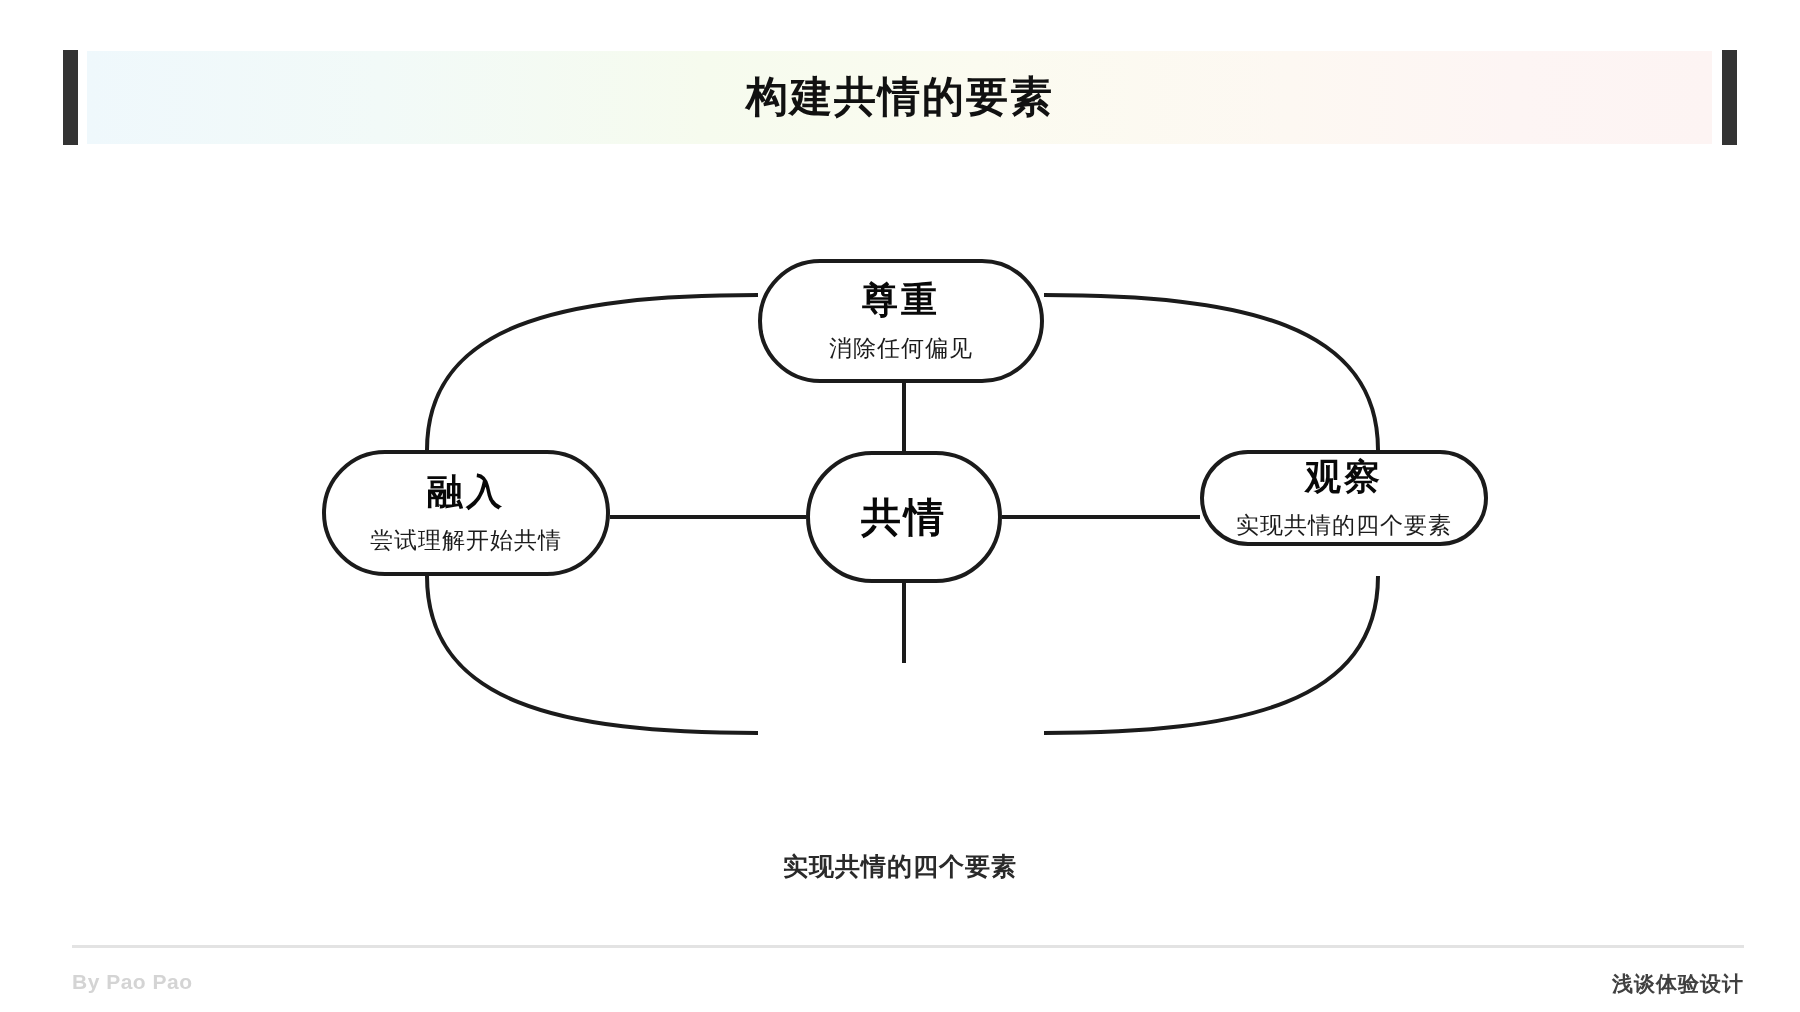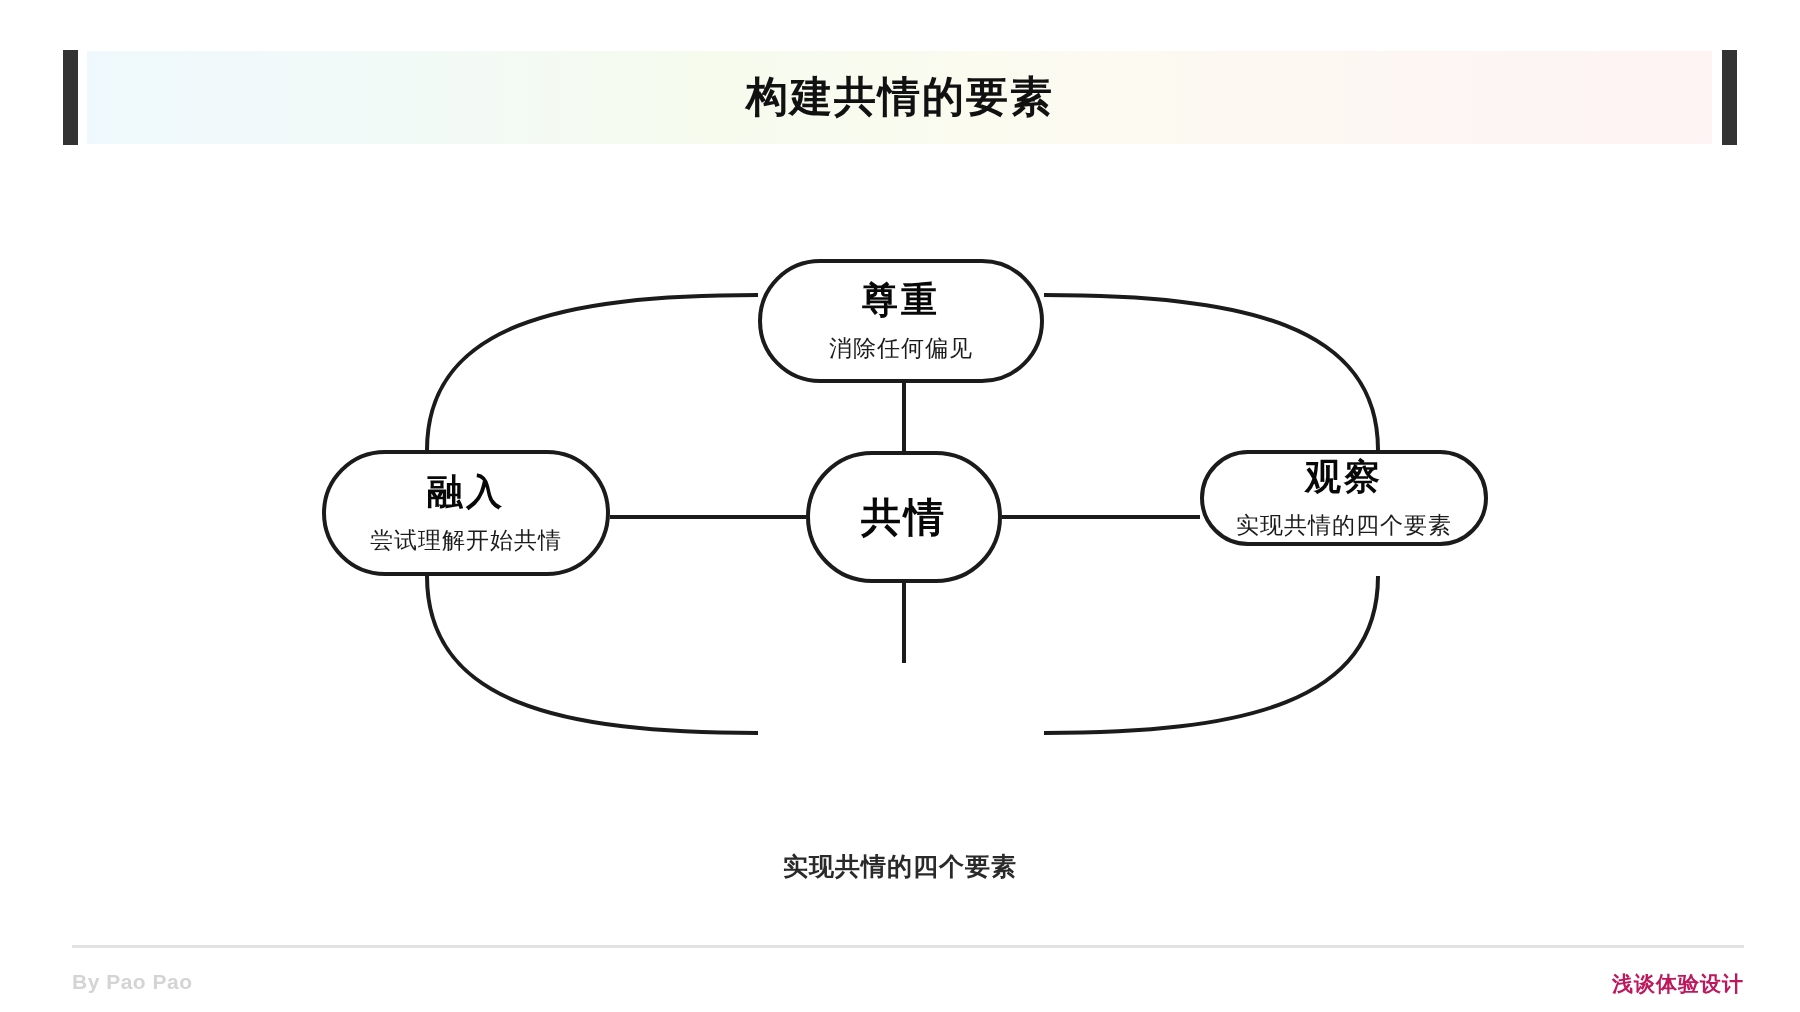--- a/index.html
+++ b/index.html
@@ -152,21 +152,21 @@
     font-weight: bold;
     color: #d4d4d4;
     letter-spacing: 0.5px;
   }
   #footer-right {
     position: absolute;
     right: 64px;
     top: 50px;
     font-size: 21px;
     font-weight: bold;
-    color: #be185d;
+    color: #404040;
     letter-spacing: 1px;
   }
 </style>
 </head>
 <body>
 
 <div id="header">
   <div id="header-band"></div>
   <div class="header-rule" id="header-rule-left"></div>
   <div class="header-rule" id="header-rule-right"></div>

